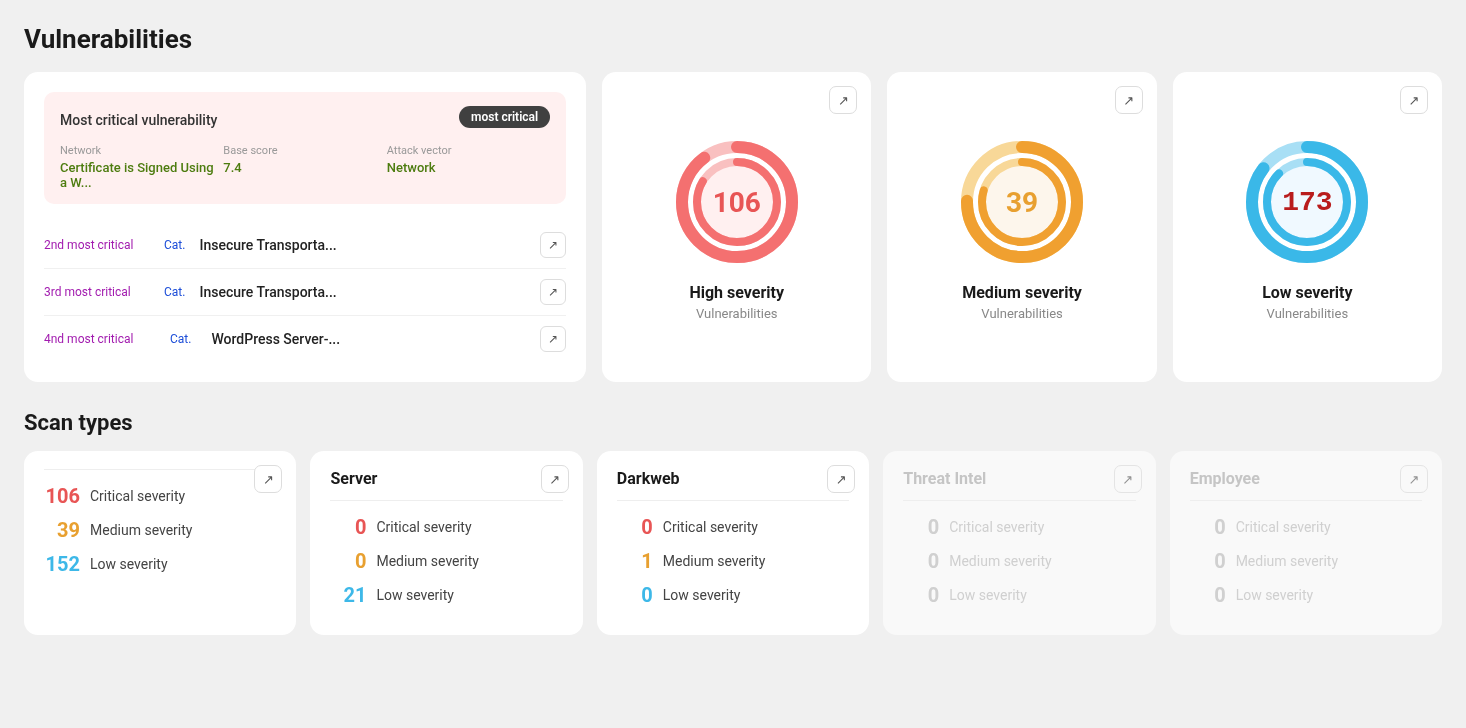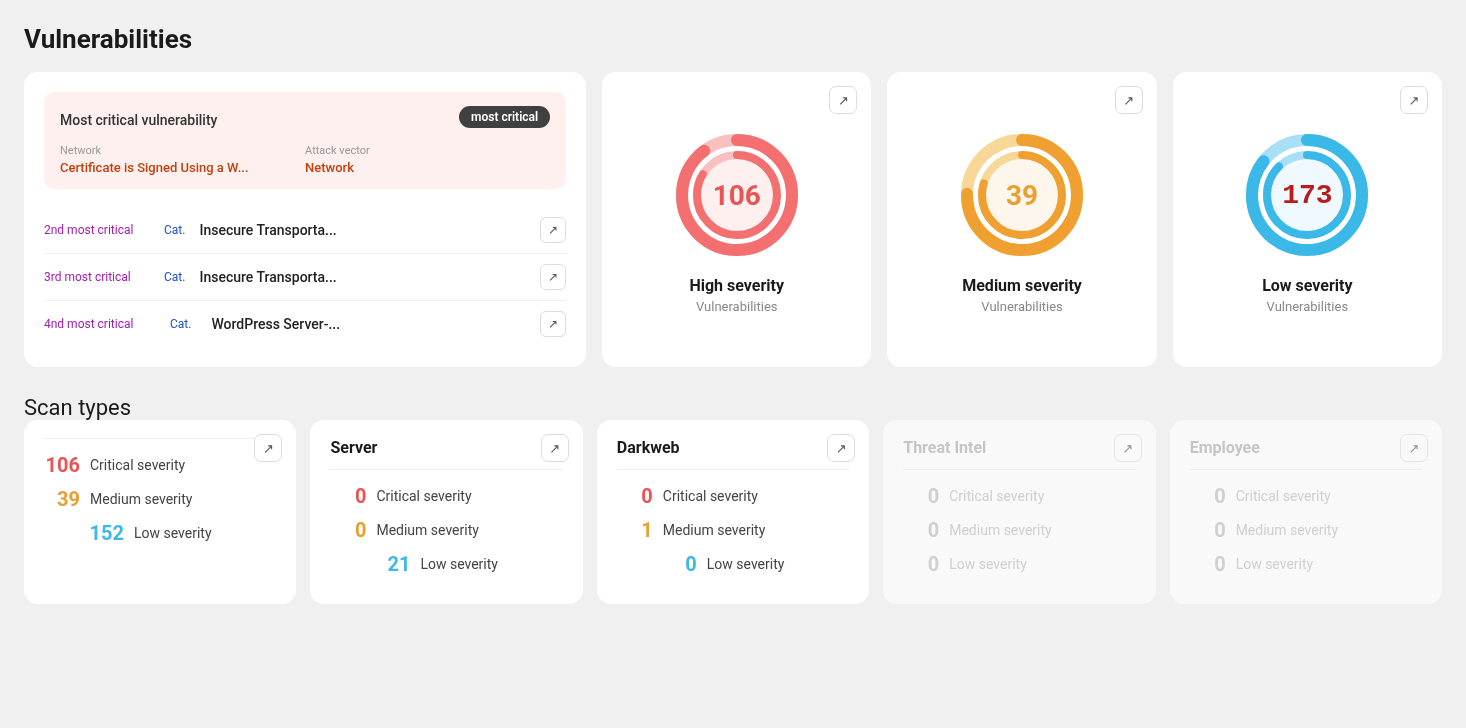--- a/index.html
+++ b/index.html
@@ -10,21 +10,22 @@
       min-height: 728px;
       color: #1a1a1a;
     }
     .page-title {
       font-size: 26px;
       font-weight: 700;
       margin-bottom: 18px;
     }
     .section-title {
       font-size: 22px;
-      font-weight: 400;
+      font-weight: 700;
+      margin-bottom: 16px;
       margin-top: 28px;
     }
     
     .vuln-row {
       display: flex;
       gap: 16px;
       margin-bottom: 0;
     }
     .card {
       background: #fff;
@@ -86,21 +87,21 @@
     .meta-col {
       flex: 1;
     }
     .meta-label {
       font-size: 11px;
       color: #999;
       margin-bottom: 3px;
     }
     .meta-value {
       font-size: 13px;
-      color: #c2410c;
+      color: #4d7c0f;
       font-weight: 500;
     }
     .vuln-list-item {
       display: flex;
       align-items: center;
       padding: 10px 0;
       border-bottom: 1px solid #f0f0f0;
       gap: 10px;
     }
     .vuln-list-item:last-child { border-bottom: none; gap: 16px; }
@@ -208,21 +209,21 @@
       gap: 10px;
     }
     .severity-num {
       font-size: 20px;
       font-weight: 700;
       min-width: 36px;
       text-align: right;
     }
     .severity-num.critical { color: #e85555; }
     .severity-num.medium { color: #e8a030; }
-    .severity-num.low { color: #3db8e8; margin-left: 44px; }
+    .severity-num.low { color: #3db8e8; }
     .severity-num.inactive { color: #bbb; }
     .severity-label {
       font-size: 14px;
       color: #444;
     }
     .severity-label.inactive { color: #bbb; }
   </style>
 </head>
 <body>
 
@@ -233,20 +234,24 @@
   <div class="card most-critical-card">
     <div class="most-critical-inner">
       <div class="most-critical-header">
         <span class="most-critical-label">Most critical vulnerability</span>
         <span class="most-critical-badge">most critical</span>
       </div>
       <div class="most-critical-meta">
         <div class="meta-col">
           <div class="meta-label">Network</div>
           <div class="meta-value">Certificate is Signed Using a W...</div>
+        </div>
+        <div class="meta-col">
+          <div class="meta-label">Base score</div>
+          <div class="meta-value">7.4</div>
         </div>
         <div class="meta-col">
           <div class="meta-label">Attack vector</div>
           <div class="meta-value">Network</div>
         </div>
       </div>
     </div>
 
     <div id="vuln-list">
         <div class="vuln-list-item">

